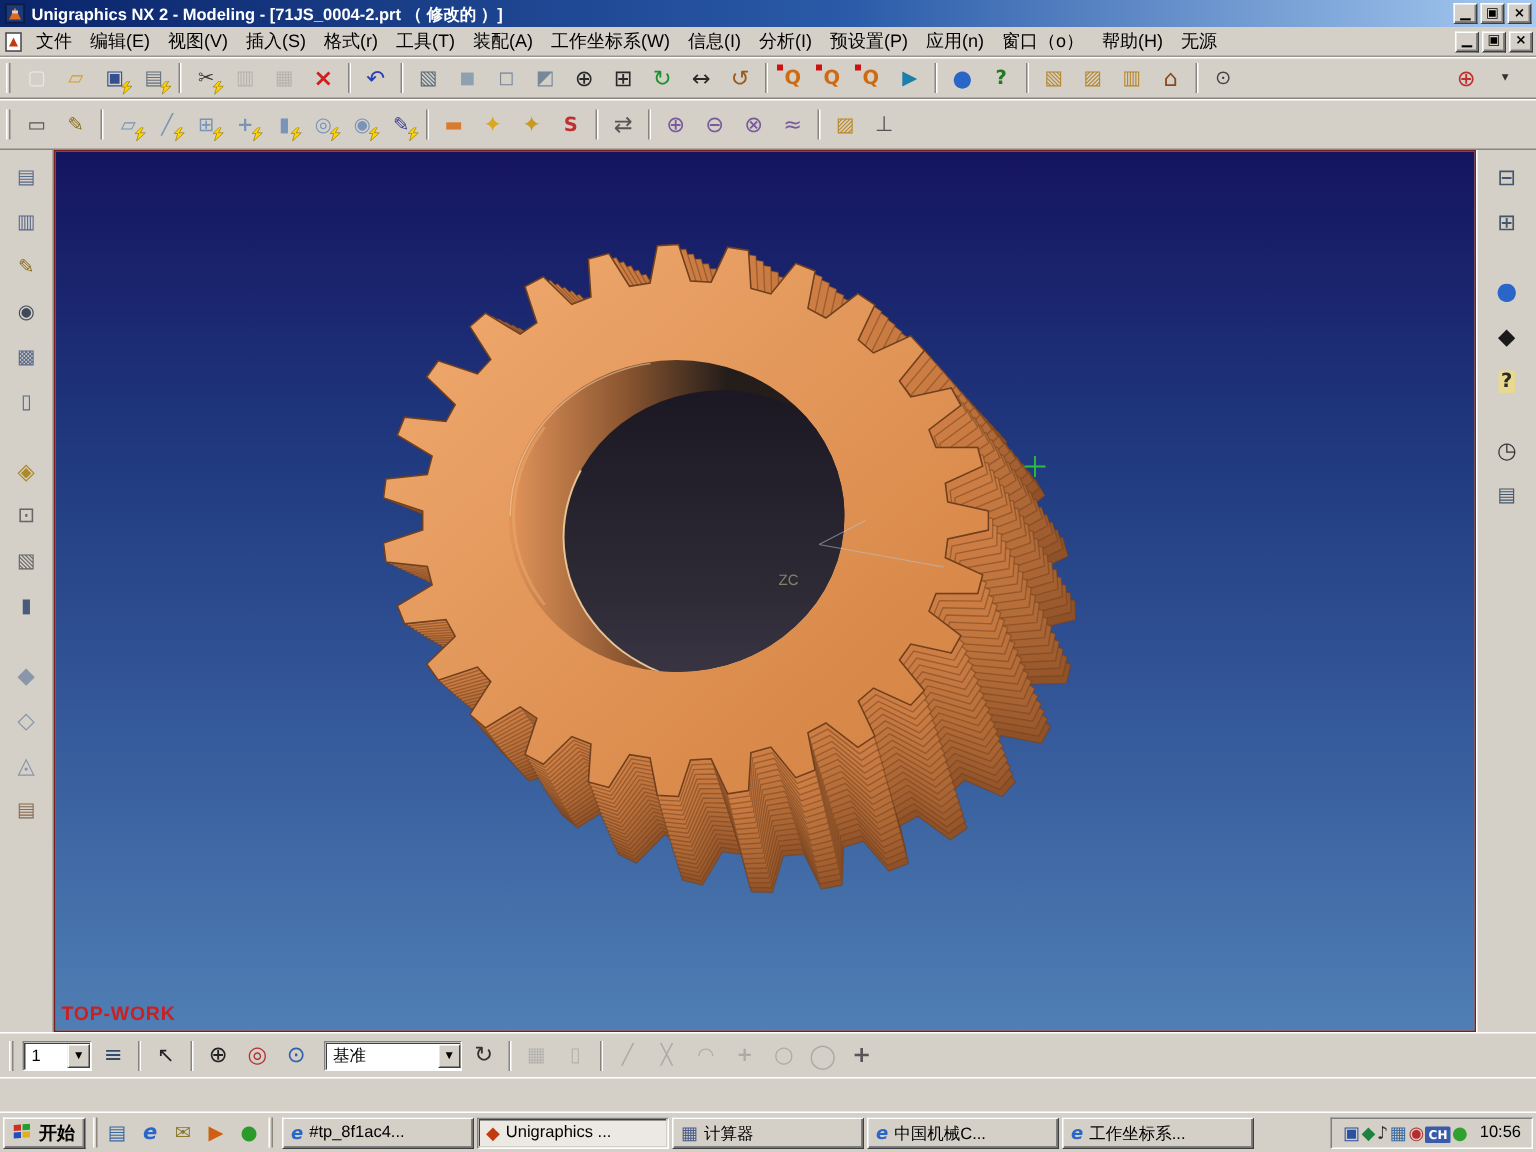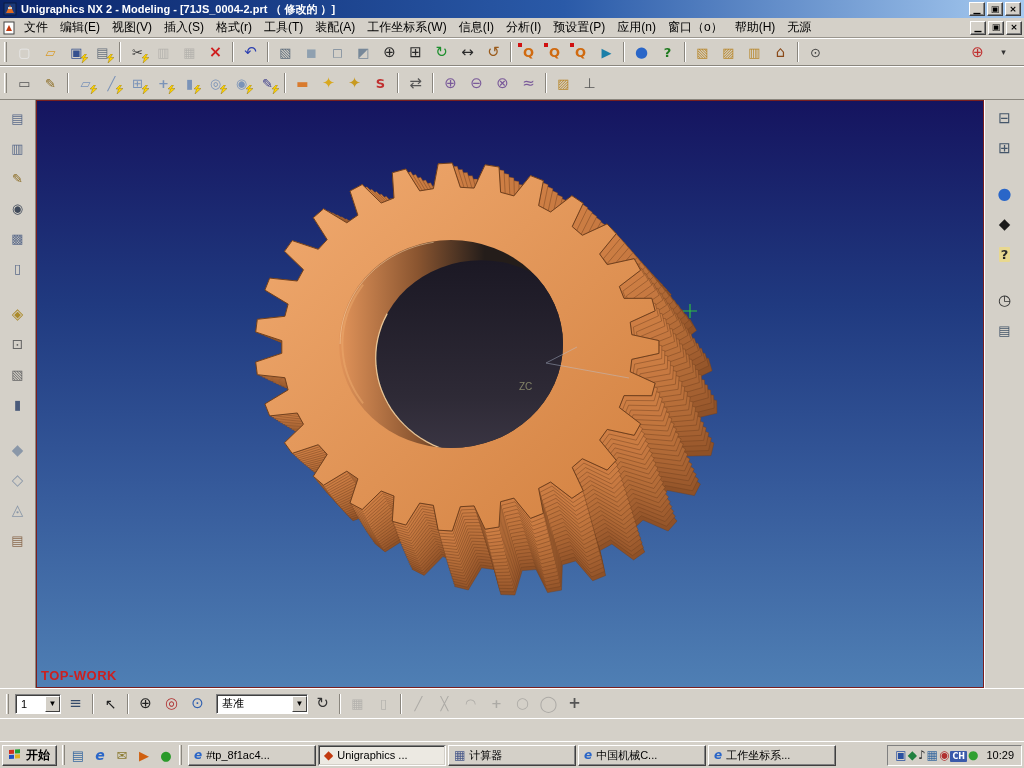--- a/index.html
+++ b/index.html
@@ -597,15 +597,15 @@
   <div id="tray" class="bevel-down">
     <div class="strip">
         <div class="traybtn"><span class="g" style="color: rgb(42, 80, 160);">▣</span></div>
         <div class="traybtn"><span class="g" style="color: rgb(32, 128, 64);">◆</span></div>
         <div class="traybtn"><span class="g" style="color: rgb(51, 51, 51);">♪</span></div>
         <div class="traybtn"><span class="g" style="color: rgb(58, 106, 160);">▦</span></div>
         <div class="traybtn"><span class="g" style="color: rgb(176, 48, 48);">◉</span></div>
         <div class="traybtn"><span class="g" style="color: rgb(255, 255, 255); font-size: 8px; font-weight: bold; background: rgb(58, 90, 170); padding: 1px 2px; border-radius: 1px;">CH</span></div>
         <div class="traybtn"><span class="g" style="color: rgb(48, 160, 48);">●</span></div>
       </div>
-    <span id="clock">10:29</span>
+    <span id="clock">10:56</span>
   </div>
 </div>
 
 </body></html>

